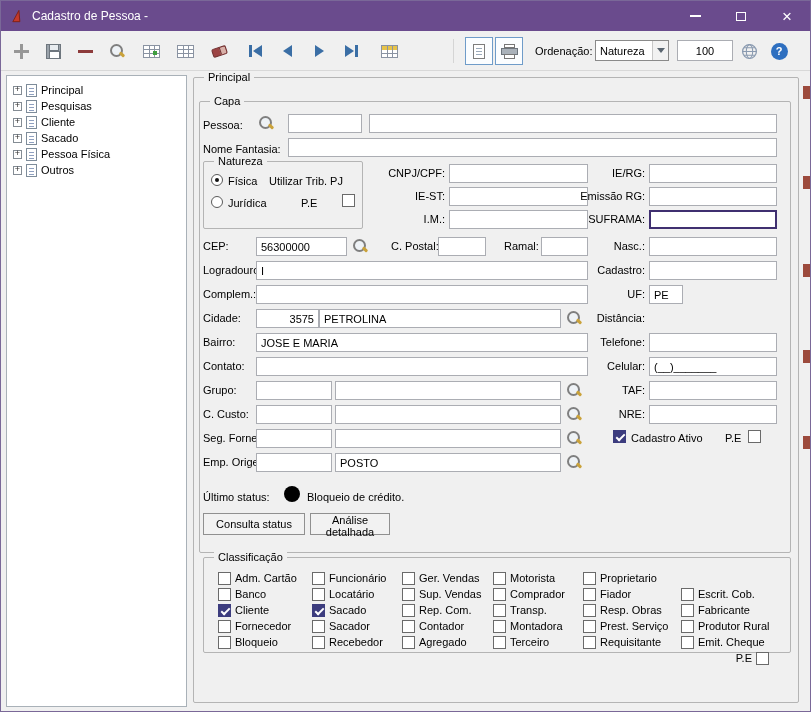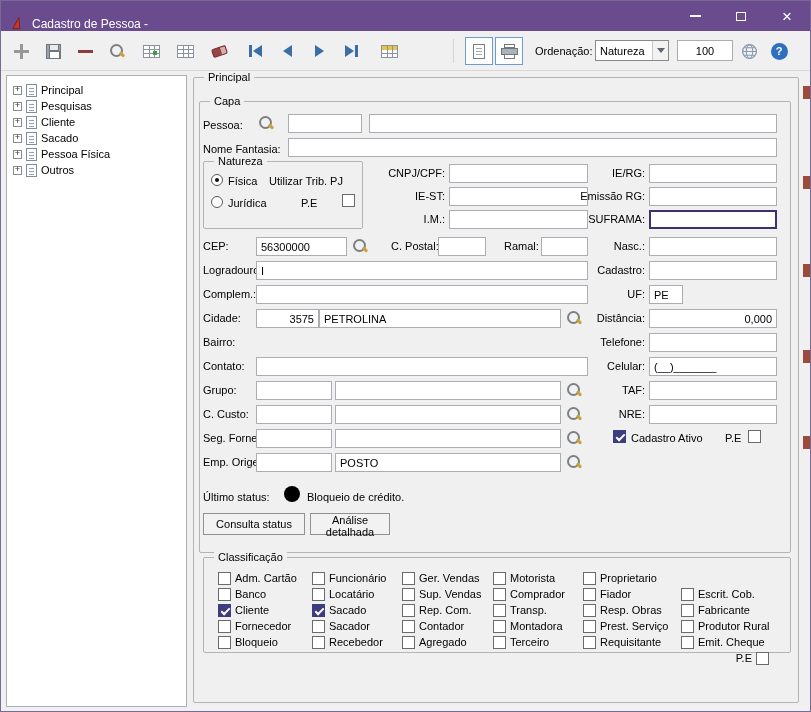--- a/index.html
+++ b/index.html
@@ -1,19 +1,19 @@
 <!DOCTYPE html>
 <html style="--titlebar: #6a4b8d; --accent-check: #3c3c7e; --nav-arrow: #3a6ea5;"><head>
 <meta charset="utf-8">
 <style>
 *{margin:0;padding:0;box-sizing:border-box}
 body{font-family:"Liberation Sans",sans-serif;font-size:11px;background:#fff;width:811px}
 .window{position:relative;width:811px;height:712px;border:1px solid #7a6898;background:#f0f0f0;overflow:hidden}
 
-.titlebar{height:30px;background:var(--titlebar,#6a4b8d);display:flex;align-items:flex-end;color:#fff}
+.titlebar{height:30px;background:var(--titlebar,#6a4b8d);display:flex;align-items:center;color:#fff}
 .app-ic{margin:0 7px 0 9px;display:flex}
 .titlebar .title{font-size:12px}
 .win-controls{margin-left:auto;display:flex;height:100%}
 .win-btn{width:46px;height:100%;display:flex;align-items:center;justify-content:center;background:transparent;border:0;cursor:pointer}
 .glyph-min{width:11px;height:2px;background:#fff}
 .glyph-max{width:10px;height:9px;border:1px solid #fff}
 .glyph-close::before{content:"×";font-size:17px;line-height:1;color:#fff}
 
 .toolbar{position:relative;height:40px;background:#f0f0f0;border-bottom:1px solid #d8d8d8}
 .tbtn{position:absolute;top:6px;width:28px;height:28px;display:flex;align-items:center;justify-content:center;background:transparent;border:0;cursor:pointer}
@@ -295,23 +295,23 @@
     <span class="lbl r" style="left:558px;top:217px;width:86px">UF:</span>
     <div class="fld" style="left:648px;top:214px;width:34px">PE</div>
 
     <span class="lbl" style="left:202px;top:241px">Cidade:</span>
     <div class="fld right" style="left:255px;top:238px;width:63px">3575</div>
     <div class="fld" style="left:318px;top:238px;width:242px">PETROLINA</div>
     <button class="magbtn" style="left:562px;top:237px">
         <span class="mag"></span>
       </button>
     <span class="lbl r" style="left:558px;top:241px;width:86px">Distância:</span>
-    <div class="fld right" style="left:648px;top:238px;width:128px">0,000</div>
 
     <span class="lbl" style="left:202px;top:265px">Bairro:</span>
+    <div class="fld" style="left:255px;top:262px;width:332px">JOSE E MARIA</div>
     <span class="lbl r" style="left:558px;top:265px;width:86px">Telefone:</span>
     <div class="fld" style="left:648px;top:262px;width:128px"></div>
 
     <span class="lbl" style="left:202px;top:289px">Contato:</span>
     <div class="fld" style="left:255px;top:286px;width:332px"></div>
     <span class="lbl r" style="left:558px;top:289px;width:86px">Celular:</span>
     <div class="fld" style="left:648px;top:286px;width:128px">(__)_______</div>
 
     <span class="lbl" style="left:202px;top:313px">Grupo:</span>
     <div class="fld" style="left:255px;top:310px;width:76px"></div>

